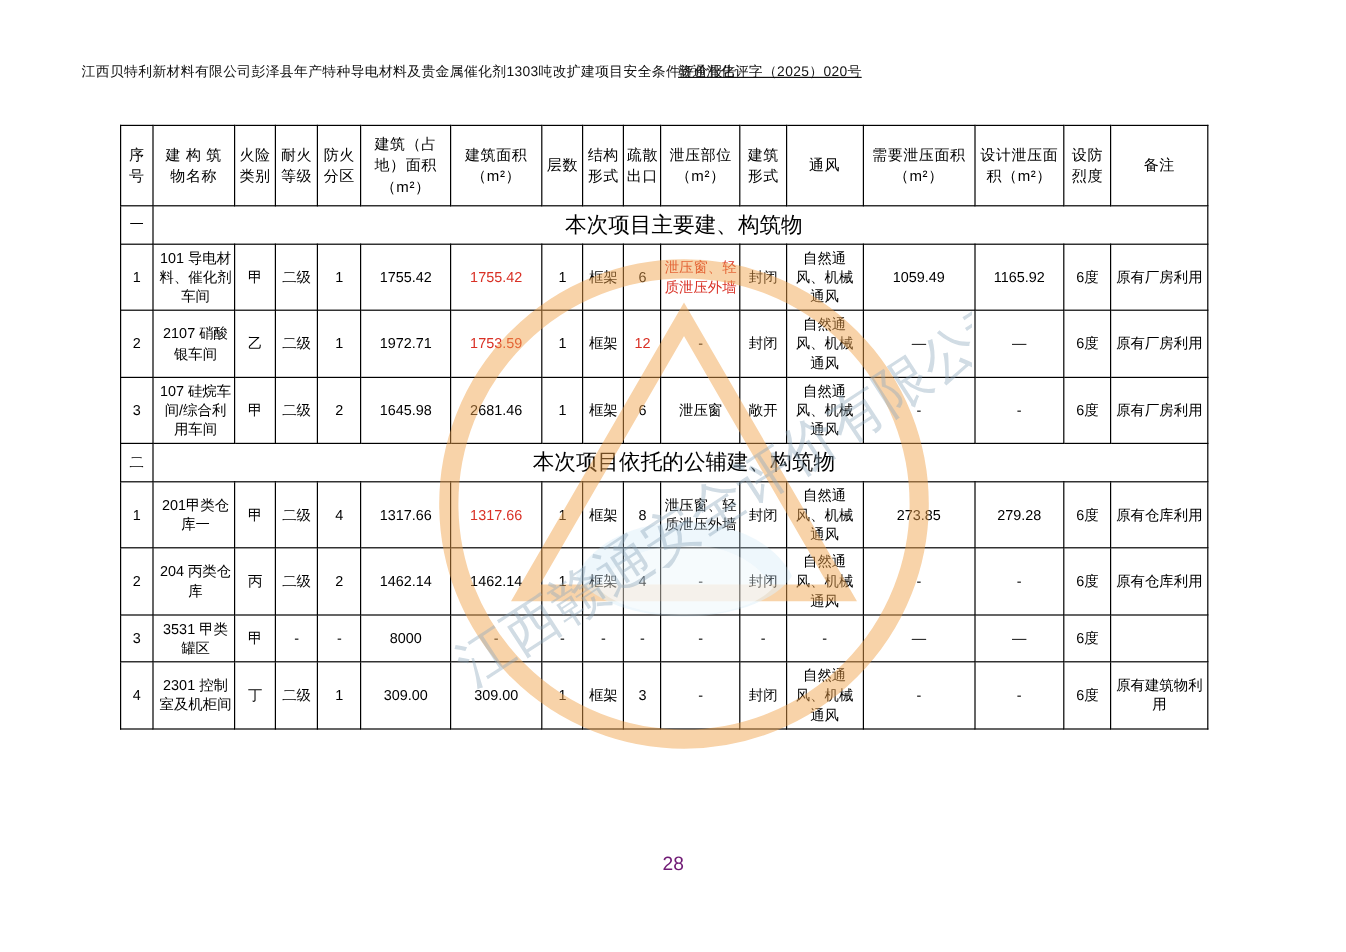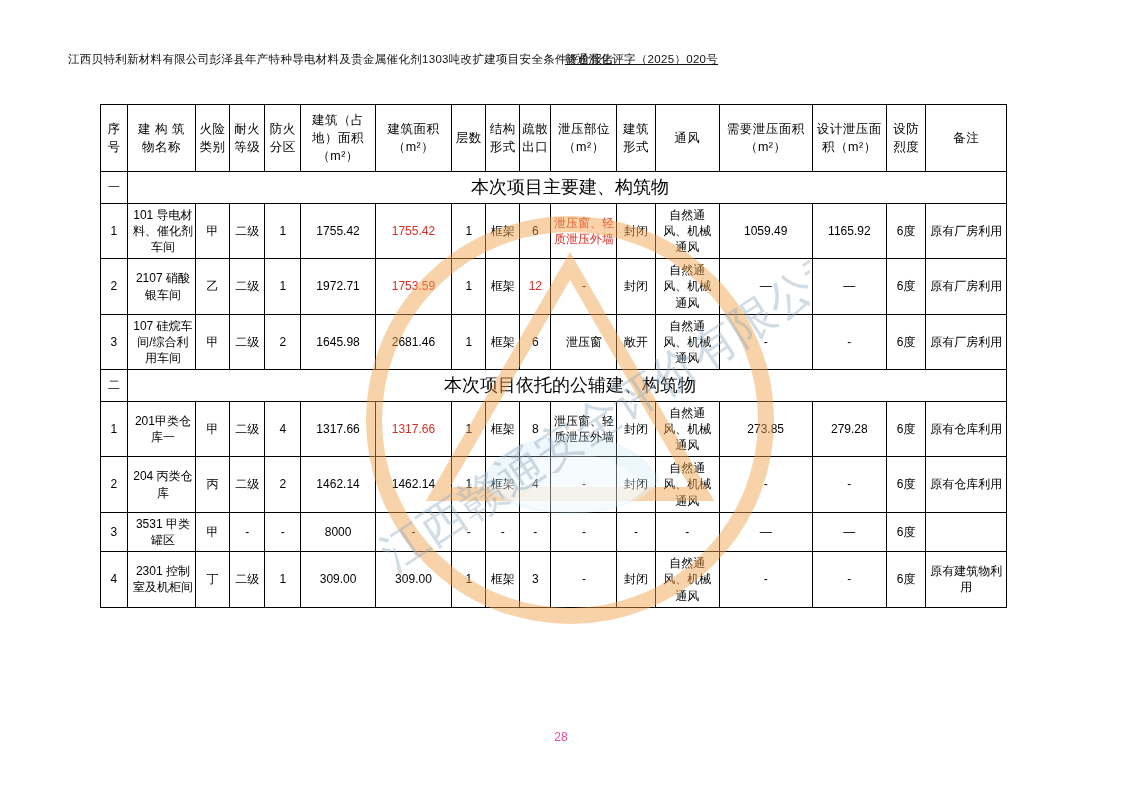--- a/index.html
+++ b/index.html
@@ -108,24 +108,24 @@
   .cellpad {
     font-size: 12px;
   }
 
   
   
   .pageno {
     position: absolute;
     left: 0;
     right: 0;
-    top: 730px;
+    top: 712px;
     text-align: center;
-    font-size: 12px;
-    color: #ec4899;
+    font-size: 16px;
+    color: #701a75;
   }
 </style>
 </head>
 <body>
 
 <div class="page">
 
   <div class="header">
     <span class="left">江西贝特利新材料有限公司彭泽县年产特种导电材料及贵金属催化剂1303吨改扩建项目安全条件评价报告</span>
     <span class="right">赣通滑化评字（2025）020号</span>

